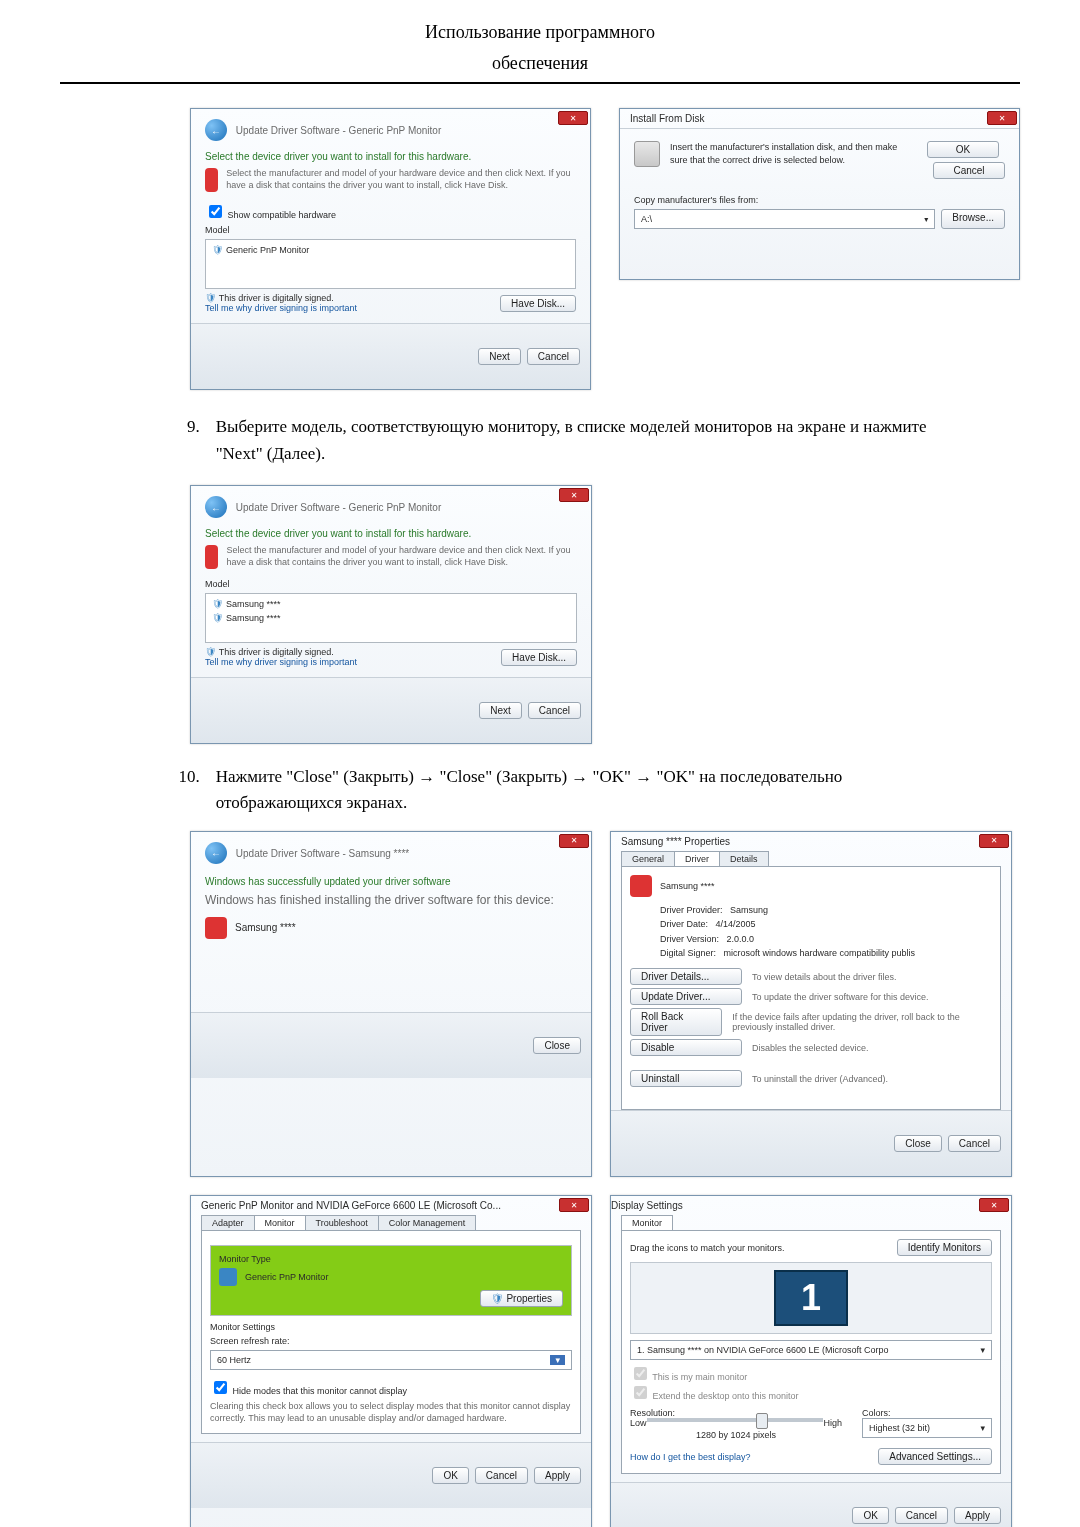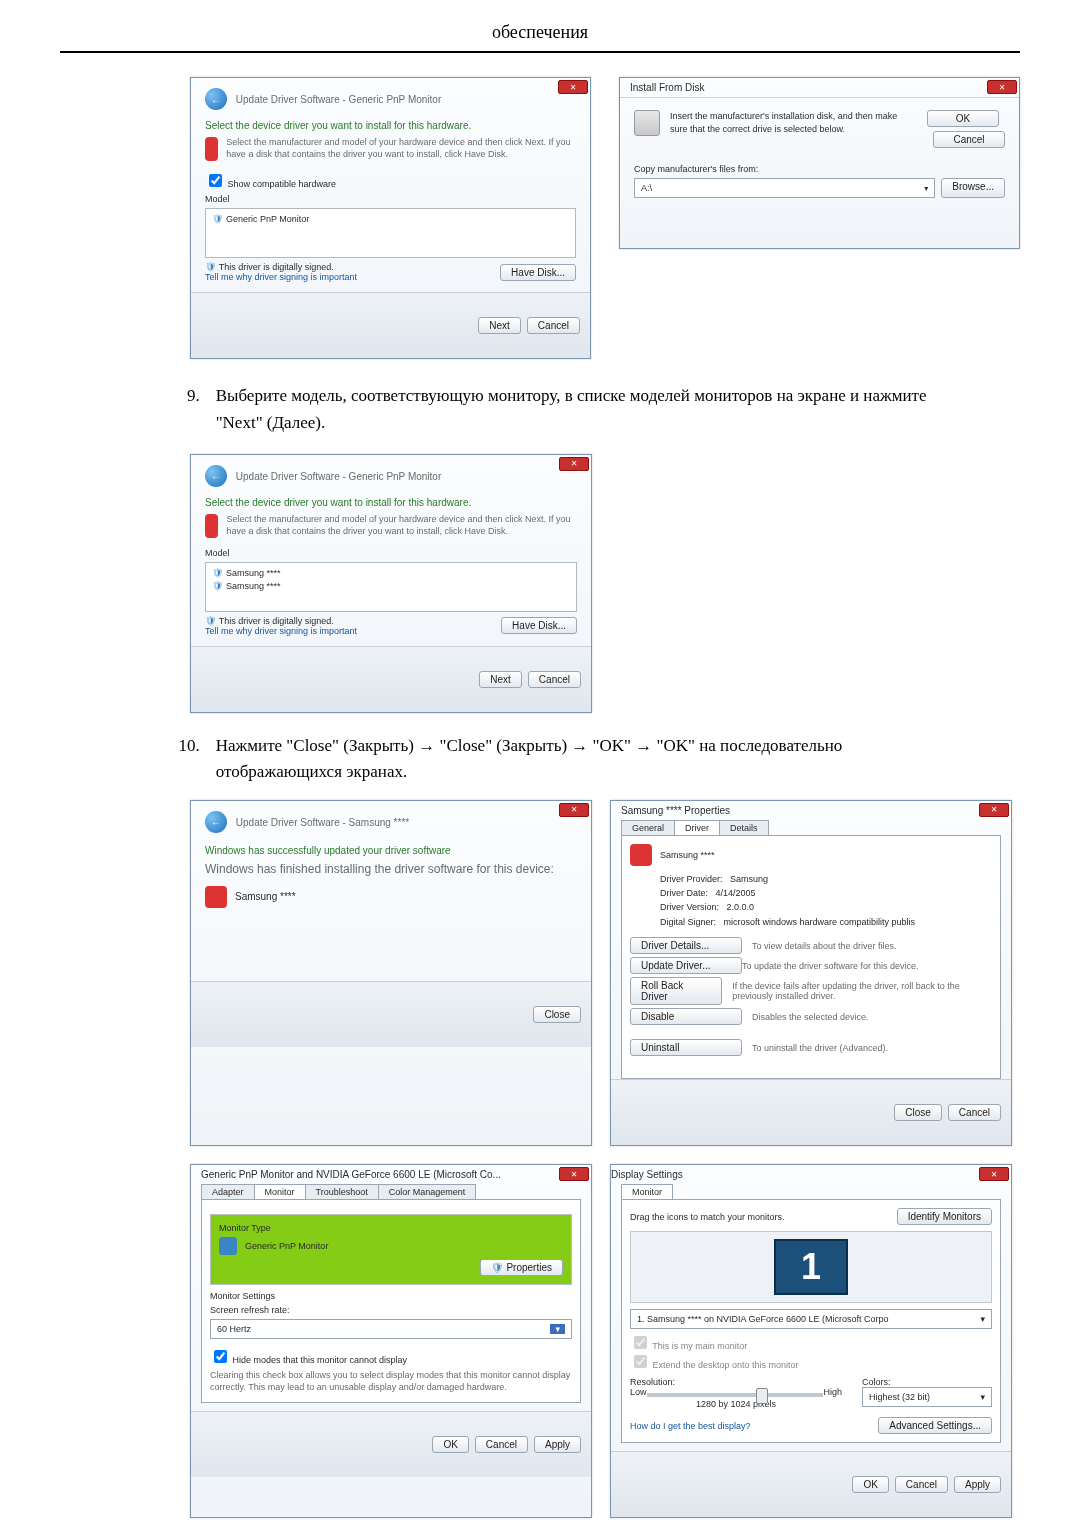--- a/index.html
+++ b/index.html
@@ -27,20 +27,21 @@
   .step{display:flex;gap:16px;margin:18px 60px 6px 118px;font-size:17px;line-height:1.55}
   .step .num{width:24px;text-align:right}
   .tab{display:inline-block;border:1px solid #9aa6b2;border-bottom:none;background:#fff;padding:2px 10px;font-size:9px;margin-right:-1px}
   .tab.off{background:#e8edf2}
   .inner-box{border:1px solid #b8c0c8;padding:8px;margin:6px 0;background:#84cc16}
 </style>
 </head>
 <body>
 
 <div class="page">
+  <div class="hdr"><span>Использование программного</span></div>
   <div class="hdr"><span>обеспечения</span></div>
   <hr class="rule">
 
   <div class="fig-row">
 
     <div class="win">
       <div class="closebox">✕</div>
       <div class="win-pad">
         <div><span class="backbtn">←</span>
         <span class="subtle">Update Driver Software - Generic PnP Monitor</span></div>
@@ -166,21 +167,21 @@
             <div><span>Driver Provider:</span> &nbsp;&nbsp;<span>Samsung</span></div>
             <div><span>Driver Date:</span> &nbsp;&nbsp;<span>4/14/2005</span></div>
             <div><span>Driver Version:</span> &nbsp;&nbsp;<span>2.0.0.0</span></div>
             <div><span>Digital Signer:</span> &nbsp;&nbsp;<span>microsoft windows hardware compatibility publis</span></div>
           </div>
           <div style="margin-top:8px">
             <div style="display:flex;gap:10px;align-items:center;margin:3px 0">
                 <span class="btn" style="width:90px">Driver Details...</span>
                 <span class="subtle">To view details about the driver files.</span>
               </div>
-            <div style="display:flex;align-items:center;margin:3px 0">
+            <div style="display:flex;gap:10px;align-items:center;margin:3px 0">
                 <span class="btn" style="width:90px">Update Driver...</span>
                 <span class="subtle">To update the driver software for this device.</span>
               </div>
             <div style="display:flex;gap:10px;align-items:center;margin:3px 0">
                 <span class="btn" style="width:90px">Roll Back Driver</span>
                 <span class="subtle">If the device fails after updating the driver, roll back to the previously installed driver.</span>
               </div>
             <div style="display:flex;gap:10px;align-items:center;margin:3px 0">
                 <span class="btn" style="width:90px">Disable</span>
                 <span class="subtle">Disables the selected device.</span>
@@ -244,21 +245,21 @@
           </div>
           <div class="field">
               <span>1. Samsung **** on NVIDIA GeForce 6600 LE (Microsoft Corpo</span>
               <span style="margin-left:auto">▾</span>
             </div>
           <label style="display:block;margin-top:4px;color:#888"><input type="checkbox" checked="" disabled="" style=""> <span>This is my main monitor</span></label>
           <label style="display:block;color:#888"><input type="checkbox" checked="" disabled="" style=""> <span>Extend the desktop onto this monitor</span></label>
           <div style="display:flex;gap:20px;margin-top:6px">
             <div style="flex:1">
               <div>Resolution:</div>
-              <div style="display:flex;align-items:flex-end;gap:0">
+              <div style="display:flex;align-items:flex-start;gap:0">
                 <span>Low</span>
                 <div style="flex:1;height:4px;background:#c0c8d0;position:relative">
                     <div style="position:absolute;left:62%;top:-5px;width:10px;height:14px;background:#e8edf2;border:1px solid #888;border-radius:2px"></div>
                   </div>
                 <span>High</span>
               </div>
               <div style="text-align:center;margin-top:2px">1280 by 1024 pixels</div>
             </div>
             <div style="width:130px">
               <div>Colors:</div>

